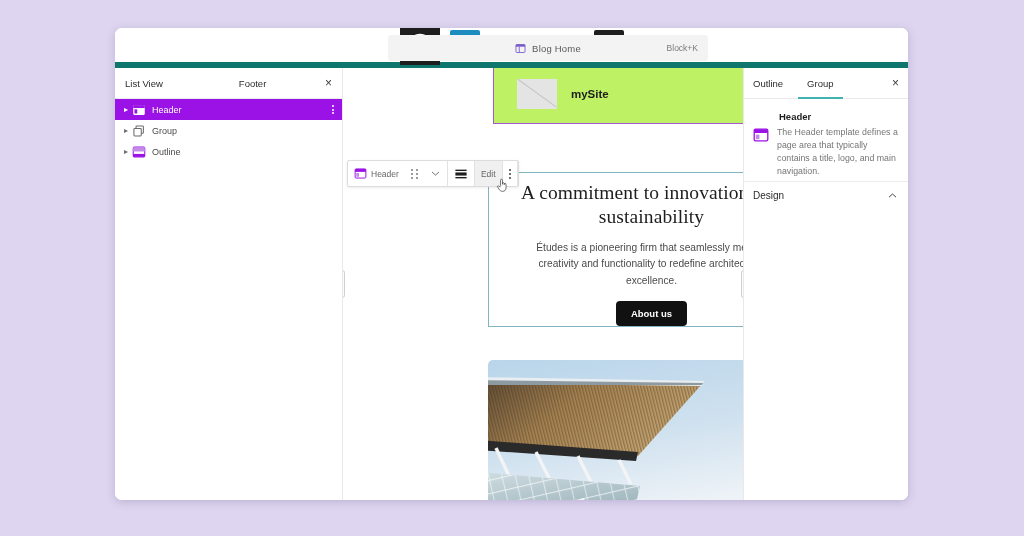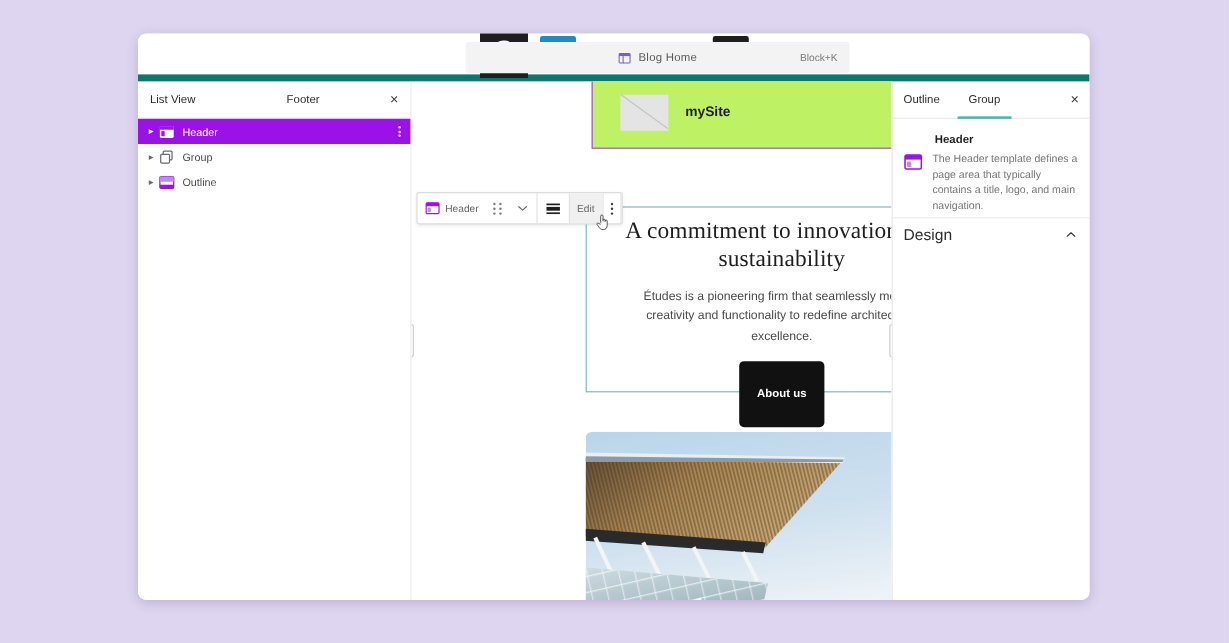--- a/index.html
+++ b/index.html
@@ -204,21 +204,21 @@
     padding: 8px 14px 0; letter-spacing: .1px;
   }
   #hero-text {
     font-size: 10.2px; color: #4a4a4a; line-height: 1.62;
     padding: 11px 26px 0;
   }
   #hero-cta {
     display: inline-block; margin-top: 12px;
     background: #111; color: #fff;
     font-size: 9.5px; font-weight: 600;
-    padding: 22px 15px; border-radius: 4px;
+    padding: 7px 15px; border-radius: 4px;
   }
 
   
   #hero-photo {
     position: absolute; left: 145px; top: 292px;
     width: 327px; height: 160px;
     border-radius: 5px; overflow: hidden;
   }
 
   
@@ -262,21 +262,21 @@
   }
   #block-card-body { display: flex; gap: 8px; justify-content: flex-end; }
   #block-card-icon { width: 16px; height: 16px; flex: 0 0 auto; margin-top: 1px; }
   #block-card-desc { font-size: 8.8px; color: #757575; line-height: 1.48; }
   #design-section {
     position: absolute; left: 0; right: 0; top: 113px;
     height: 28px; border-top: 1px solid #ececec;
     display: flex; align-items: center; padding: 0 10px 0 9px;
     justify-content: space-between;
   }
-  #design-label { font-size: 13px; color: #2b2b2b; }
+  #design-label { font-size: 10px; color: #2b2b2b; }
 </style>
 </head>
 <body>
 
 <div id="editor-window">
 
   <div id="top-bar">
 
     <div class="wp-logo">
       <svg viewBox="0 0 24 24">

